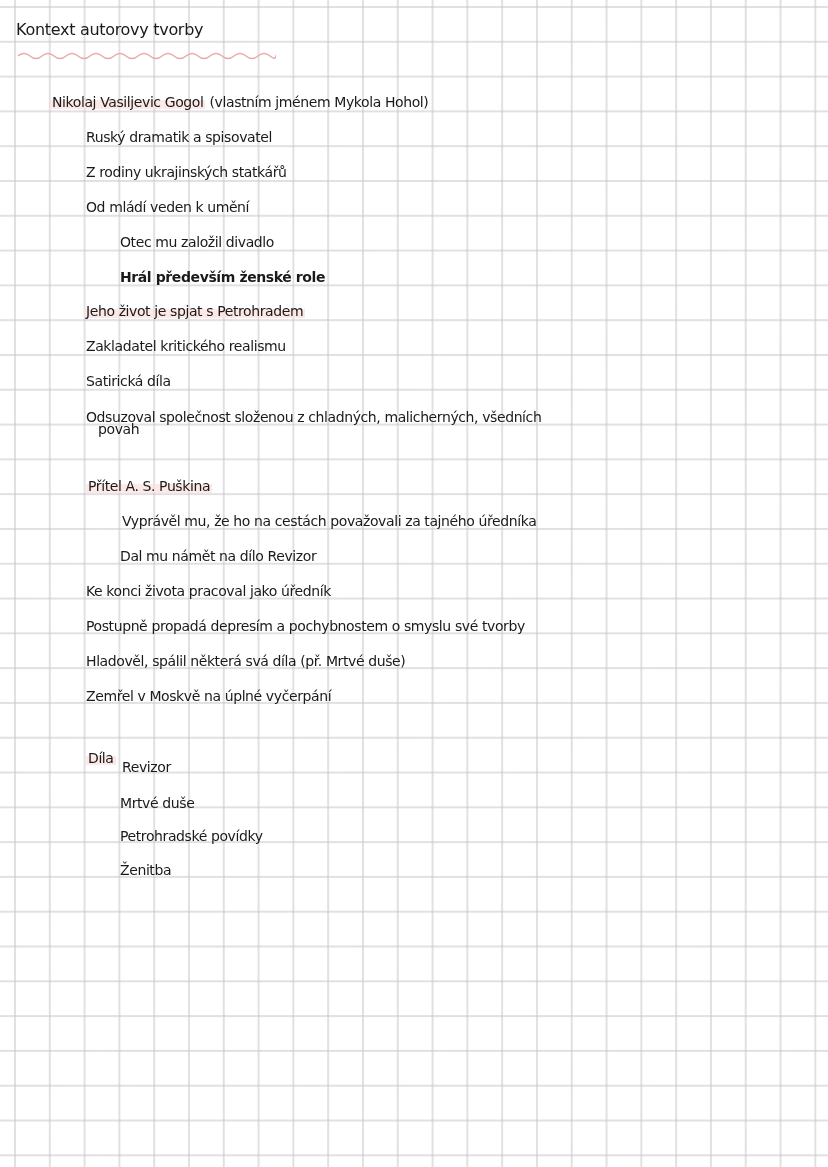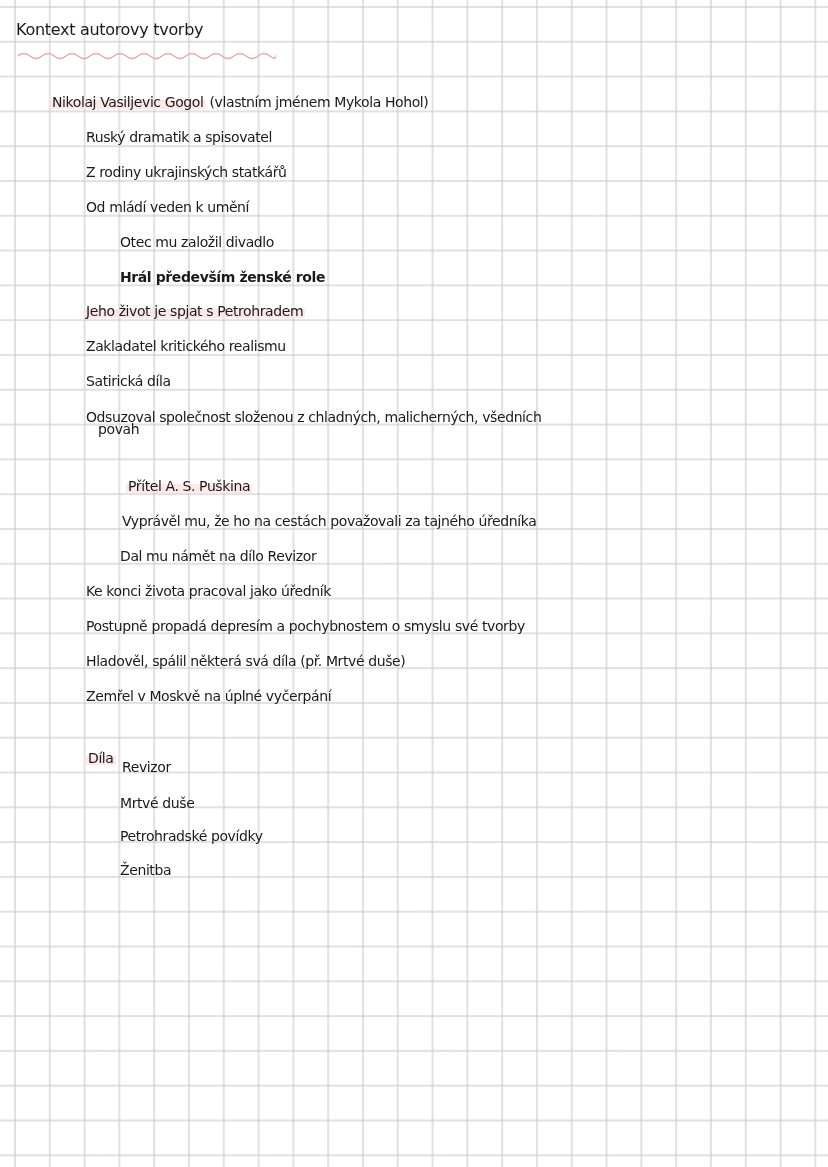--- a/index.html
+++ b/index.html
@@ -63,21 +63,21 @@
 <div class="line" style="left:86px; top:195px;">Od mládí veden k umění</div>
 <div class="line" style="left:120px; top:230px;">Otec mu založil divadlo</div>
 <div class="line" style="left:120px; top:265px;font-weight:bold;">Hrál především ženské role</div>
 <div class="line" style="left:84px; top:299px;">
   <span class="hl">Jeho život je spjat s Petrohradem</span>
 </div>
 <div class="line" style="left:86px; top:334px;">Zakladatel kritického realismu</div>
 <div class="line" style="left:86px; top:369px;">Satirická díla</div>
 <div class="line" style="left:86px; top:405px;">Odsuzoval společnost složenou z chladných, malicherných, všedních</div>
 <div class="line" style="left:86px; top:417px;margin-left:12px;">povah</div>
-<div class="line" style="left:86px; top:474px;padding-left:40px;">
+<div class="line" style="left:86px; top:474px;">
   <span class="hl">Přítel A. S. Puškina</span>
 </div>
 <div class="line" style="left:122px; top:509px;">Vyprávěl mu, že ho na cestách považovali za tajného úředníka</div>
 <div class="line" style="left:120px; top:544px;">Dal mu námět na dílo Revizor</div>
 <div class="line" style="left:86px; top:579px;">Ke konci života pracoval jako úředník</div>
 <div class="line" style="left:86px; top:614px;">Postupně propadá depresím a pochybnostem o smyslu své tvorby</div>
 <div class="line" style="left:86px; top:649px;text-align:center;">Hladověl, spálil některá svá díla (př. Mrtvé duše)</div>
 <div class="line" style="left:86px; top:684px;">Zemřel v Moskvě na úplné vyčerpání</div>
 <div class="line" style="left:86px; top:746px;">
   <span class="hl">Díla</span>

